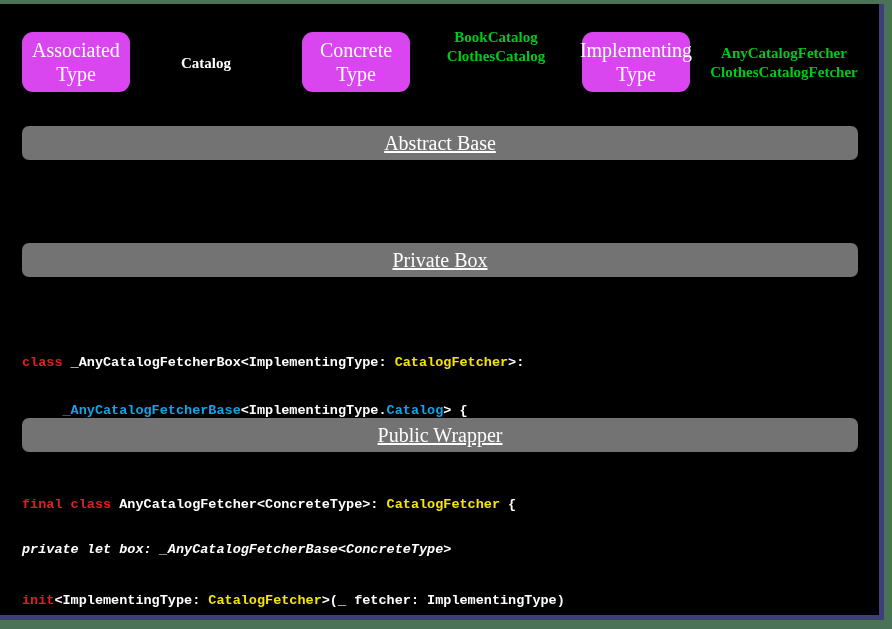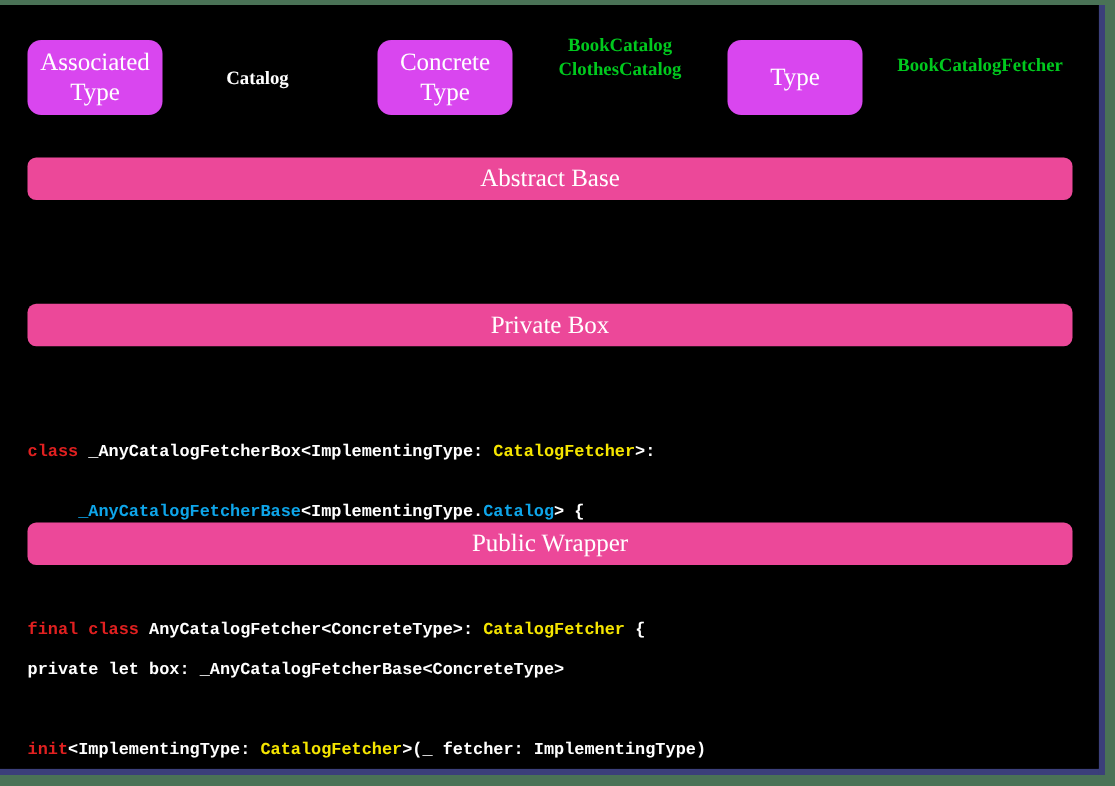--- a/index.html
+++ b/index.html
@@ -81,49 +81,50 @@
   #legend-catalog        { left: 146px; top: 50px; width: 120px; }
   #legend-catalog-types  { left: 418px; top: 24px; width: 156px; }
   #legend-fetcher-types  { left: 694px; top: 40px; width: 180px; }
 
   
   .banner {
     position: absolute;
     left: 22px;
     width: 836px;
     height: 34px;
-    background: #ec4899;
+    background: #737373;
     border-radius: 7px;
     color: #ffffff;
     font-family: "Liberation Serif", serif;
     font-size: 20px;
     display: flex;
     align-items: center;
     justify-content: center;
+    text-decoration: underline;
   }
   #banner-abstract-base { top: 122px; }
   #banner-private-box   { top: 239px; }
   #banner-public-wrapper{ top: 414px; }
 
   
   .code {
     position: absolute;
     left: 22px;
     font-family: "Liberation Mono", monospace;
     font-size: 13.5px;
     font-weight: bold;
     line-height: 16px;
     color: #ffffff;
     white-space: pre;
   }
   #code-abstract-base  { top: 189px; }
   #code-private-box-1  { top: 319px; }
   #code-private-box-2  { top: 367px; }
   #code-wrapper-1      { top: 493px; }
-  #code-wrapper-2      { top: 525px; }
+  #code-wrapper-2      { top: 538px; font-style: italic; }
   #code-wrapper-3      { top: 557px; }
 
   .kw   { color: #e02020; }   
   .prot { color: #f5e500; }   
   .grn  { color: #0ea5e9; }   
   .pln  { color: #ffffff; }
 </style>
 </head>
 <body>
 
@@ -148,26 +149,28 @@
         </div>
       </div>
 
       <div class="legend-text green" id="legend-catalog-types">
         <div>BookCatalog</div>
         <div>ClothesCatalog</div>
       </div>
 
       <div class="pill" id="pill-implementing-type">
         <div>
+          <span>Implementing</span>
           <span>Type</span>
         </div>
       </div>
 
       <div class="legend-text green" id="legend-fetcher-types">
-        <div>BookCatalogFetcher</div>
+        <div>AnyCatalogFetcher</div>
+        <div>ClothesCatalogFetcher</div>
       </div>
     </div>
 
     <div class="banner" id="banner-abstract-base">Abstract Base</div>
 
     <div class="banner" id="banner-private-box">Private Box</div>
     <div class="code" id="code-private-box-1">
       <div><span class="kw">class</span><span class="pln"> _AnyCatalogFetcherBox&lt;ImplementingType: </span><span class="prot">CatalogFetcher</span><span class="pln">&gt;:</span></div>
       <div><span class="grn">     _AnyCatalogFetcherBase</span><span class="pln">&lt;ImplementingType.</span><span class="grn">Catalog</span><span class="pln">&gt; {</span></div>
     </div>

